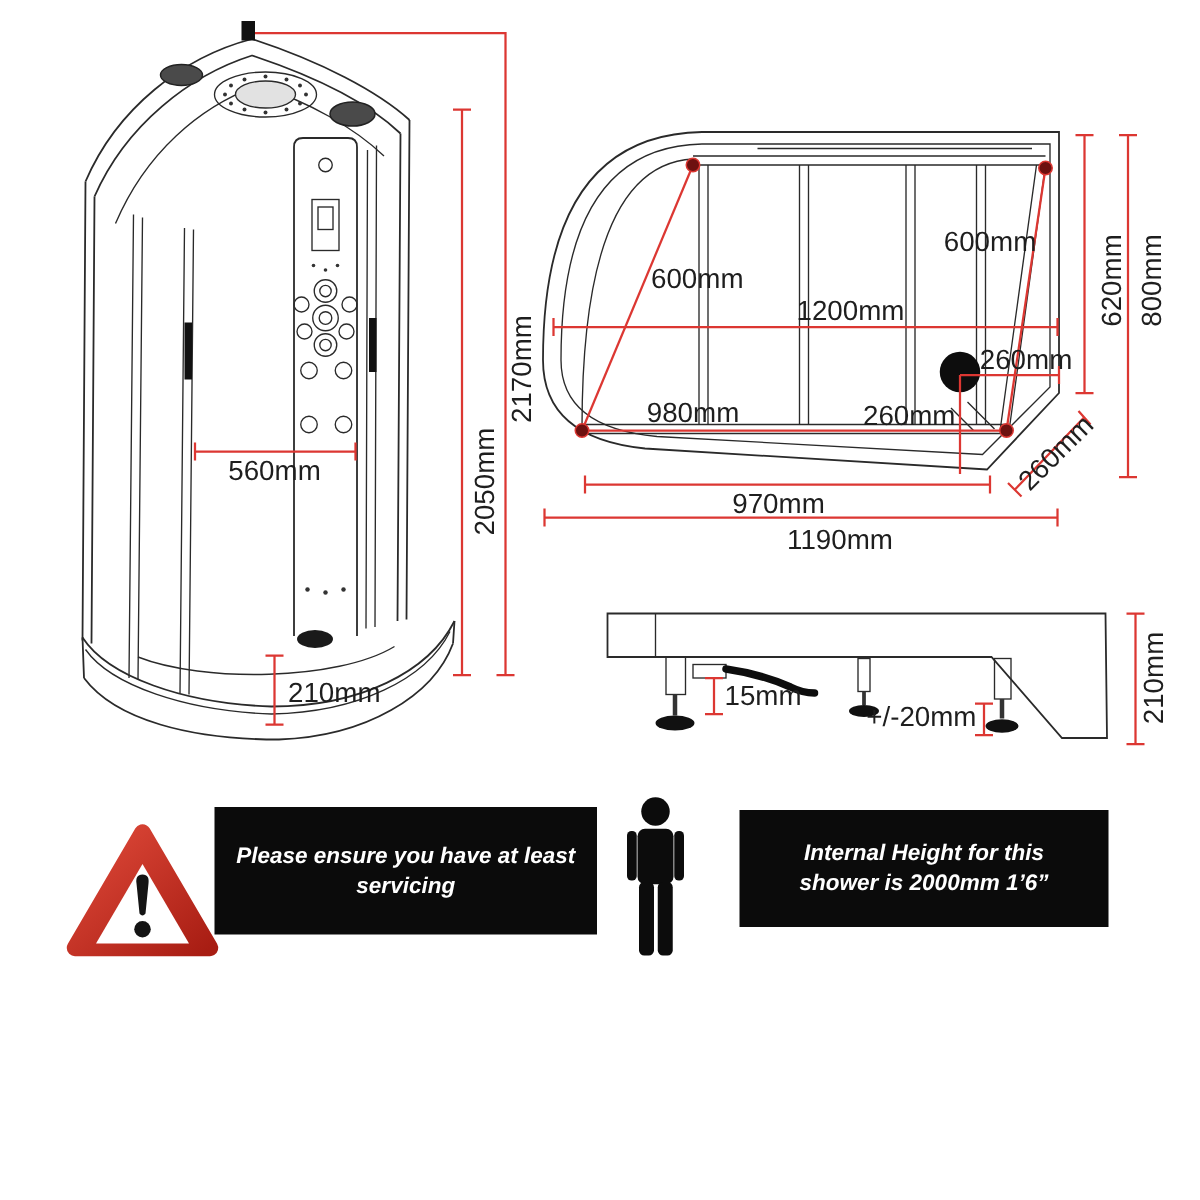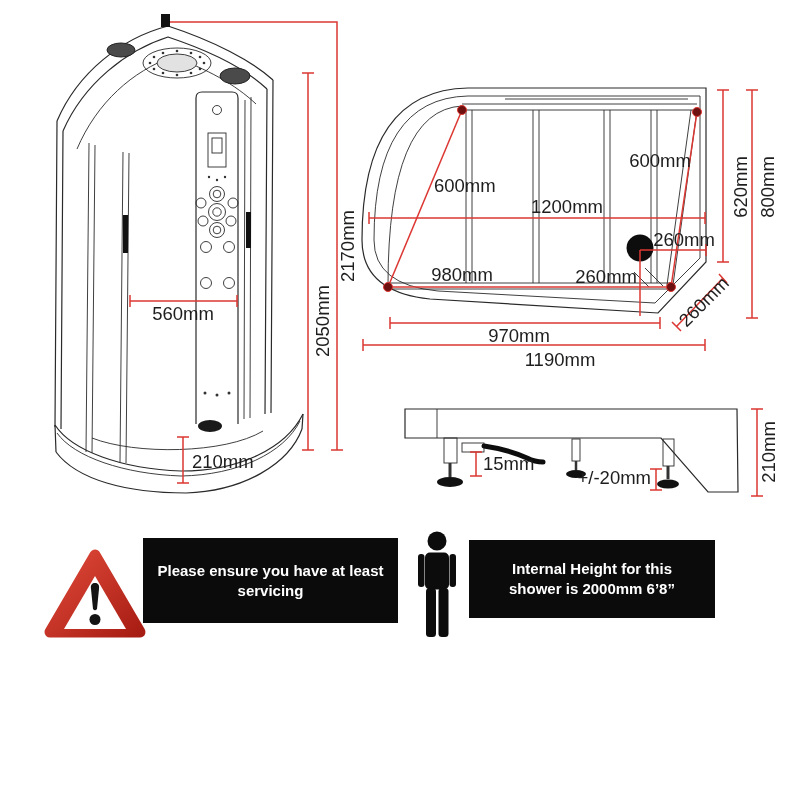--- a/index.html
+++ b/index.html
@@ -16,21 +16,21 @@
   svg{position:absolute;left:0;top:0;}
   .art{stroke:var(--linework,#2a2a2a);stroke-width:1.2;fill:none;}
   .art-thin{stroke:var(--linework,#2a2a2a);stroke-width:0.9;fill:none;}
   .blackfill{fill:#111;stroke:none;}
   .red{stroke:var(--dimension_red,#dc3732);stroke-width:1.5;fill:none;}
   .dot{fill:var(--corner_dot,#6d1110);stroke:var(--dimension_red,#dc3732);stroke-width:1;}
   .dim-label{font-family:"Liberation Sans",sans-serif;font-size:18.5px;fill:#1e1e1e;}
   .notice{position:absolute;background:var(--notice_bg,#0b0b0b);color:var(--notice_text,#fff);
           display:flex;flex-direction:column;justify-content:center;align-items:center;
           text-align:center;font-weight:bold;font-size:15px;line-height:1.33;}
-  .notice p{margin:0;white-space:nowrap;}
+  .notice p{margin:0;white-space:nowrap;font-style:italic;}
 </style>
 </head>
 <body>
 
 <div id="canvas">
 
 <svg width="800" height="800" viewBox="0 0 800 800">
   <defs>
     <linearGradient id="warnGrad" x1="0" y1="0" x2="1" y2="1">
       <stop offset="0" stop-color="#e04a3a"></stop>
@@ -214,18 +214,18 @@
     <rect x="12" y="59" width="10" height="49" rx="3.5"></rect>
     <rect x="24.5" y="59" width="10" height="49" rx="3.5"></rect>
   </g>
 </svg>
 
 <div class="notice" style="left:143px;top:538px;width:255px;height:85px;">
   <p>Please ensure you have at least</p>
   <p>servicing</p>
 </div>
 
-<div class="notice" style="left:469px;top:540px;width:246px;height:78px;">
+<div class="notice" style="left:493px;top:540px;width:246px;height:78px;">
   <p>Internal Height for this</p>
-  <p>shower is 2000mm 6’8”</p>
+  <p>shower is 2000mm 1’6”</p>
 </div>
 
 </div>
 
 </body></html>

